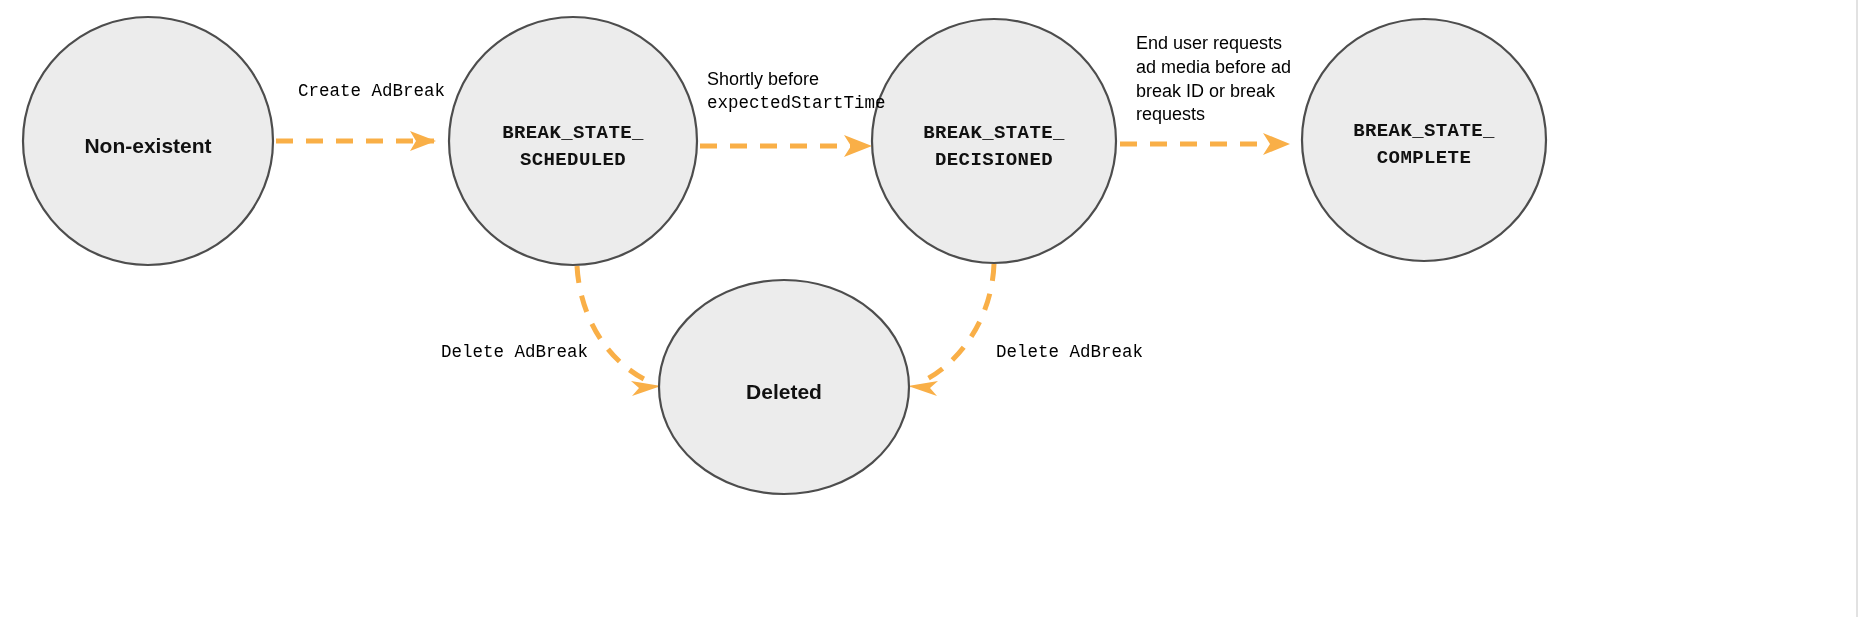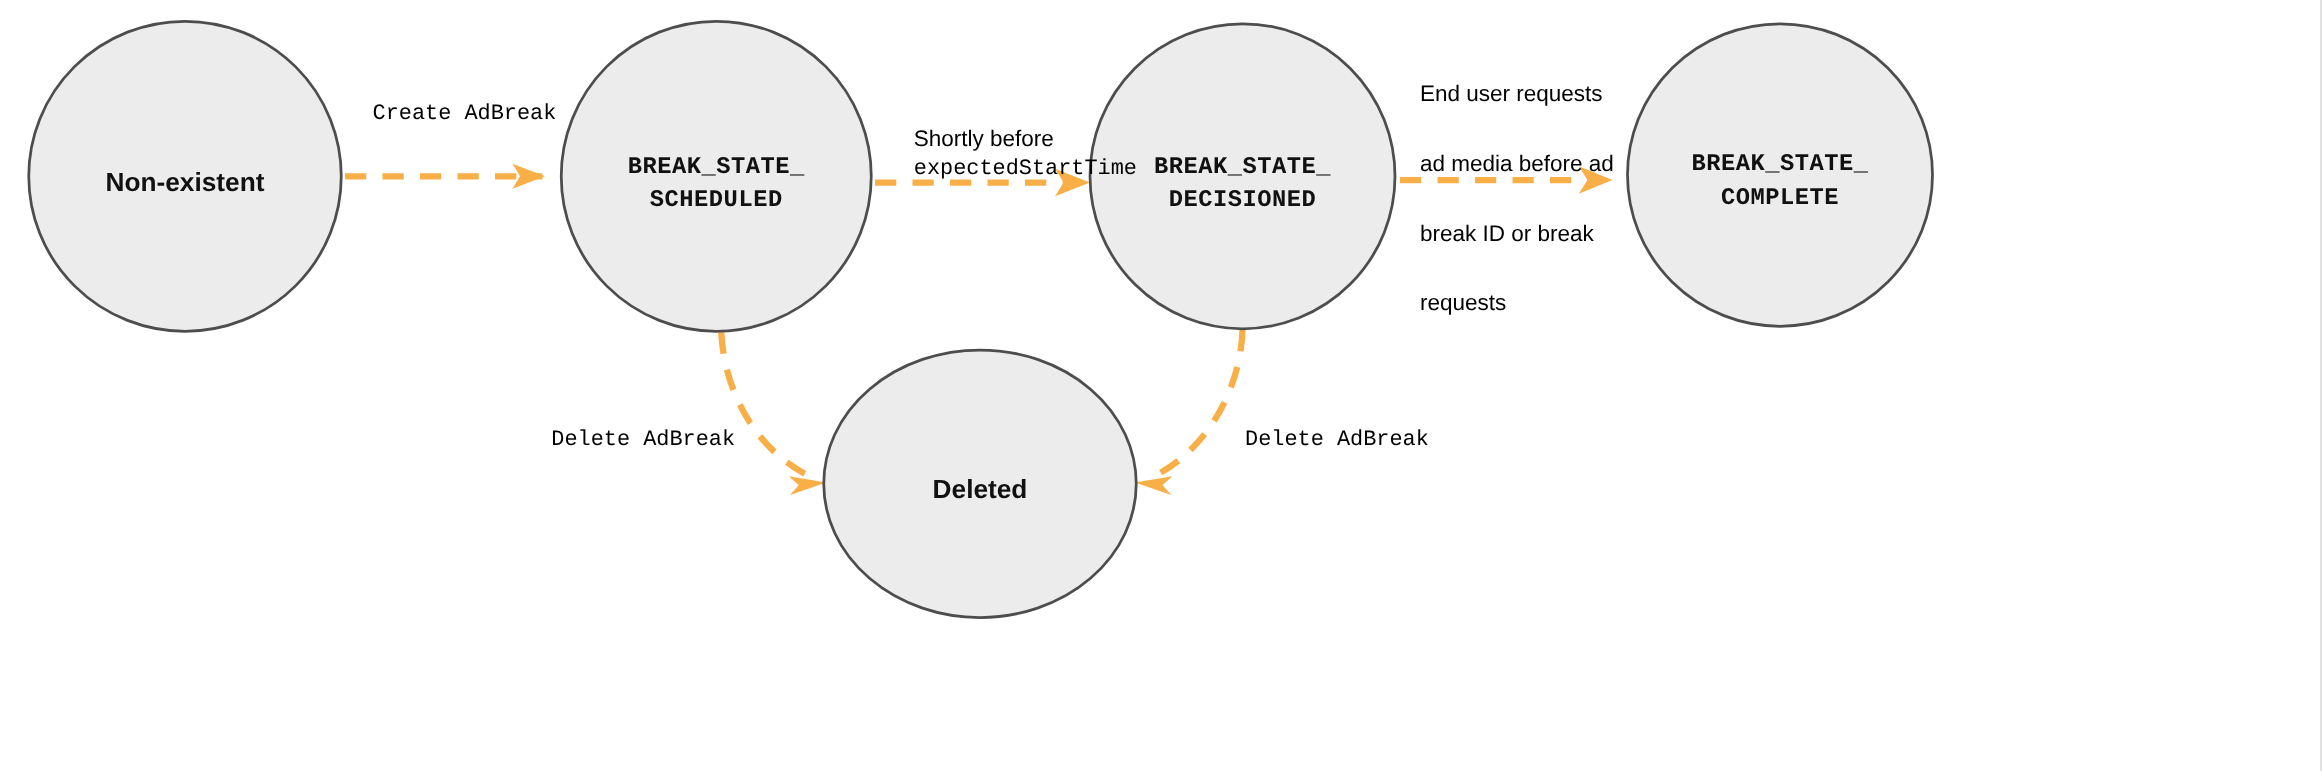--- a/index.html
+++ b/index.html
@@ -56,21 +56,20 @@
     font-size: 19px;
     fill: #111111;
     letter-spacing: 0.4px;
     text-anchor: middle;
   }
   .edge-label {
     font-family: "Liberation Sans", sans-serif;
     font-size: 18px;
     fill: #1a1a1a;
     white-space: nowrap;
-    margin-top: 32px;
   }
   .edge-label-mono {
     font-family: "Liberation Mono", "DejaVu Sans Mono", monospace;
     font-size: 17.5px;
     fill: #1a1a1a;
   }
   .edge-label-box {
     position: absolute;
     line-height: 1.32;
   }
@@ -142,21 +141,21 @@
       <ellipse class="node-circle" cx="784" cy="387" rx="125" ry="107"></ellipse>
       <text class="node-label" x="784" y="393">Deleted</text>
     </g>
 
   </svg>
 
   <div class="edge-label-box" style="left:298px; top:80px;text-align:right;">
     <div class="edge-label-mono">Create AdBreak</div>
   </div>
 
-  <div class="edge-label-box" style="left:731px; top:68px;">
+  <div class="edge-label-box" style="left:707px; top:68px;">
     <div class="edge-label">Shortly before</div>
     <div class="edge-label-mono">expectedStartTime</div>
   </div>
 
   <div class="edge-label-box" style="left:1136px; top:32px;">
     <div class="edge-label">End user requests</div>
     <div class="edge-label">ad media before ad</div>
     <div class="edge-label">break ID or break</div>
     <div class="edge-label">requests</div>
   </div>

